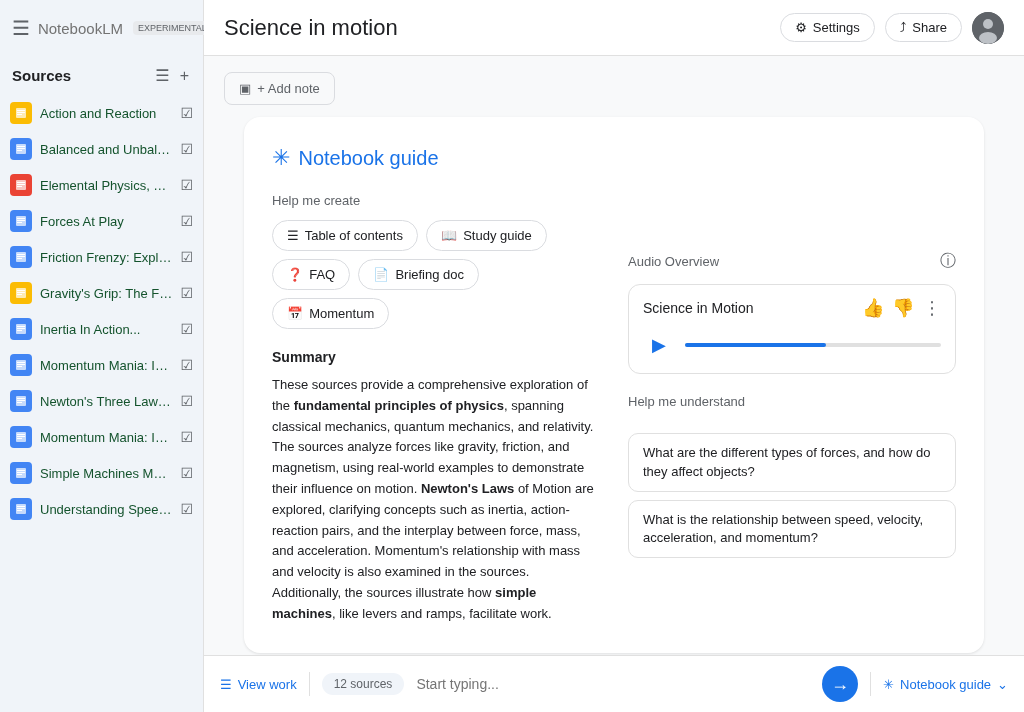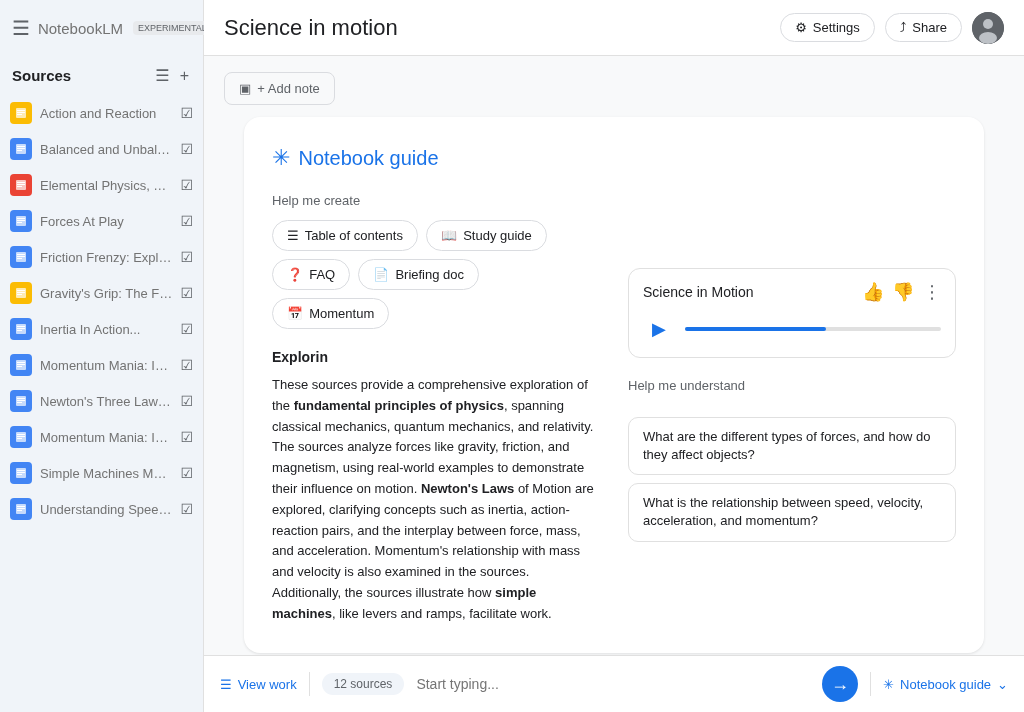--- a/index.html
+++ b/index.html
@@ -18,21 +18,21 @@
     .sources-title { font-size: 15px; font-weight: 600; color: #202124; }
     .sources-actions { display: flex; gap: 6px; }
     .icon-btn { background: none; border: none; cursor: pointer; color: #5f6368; font-size: 16px; padding: 2px; border-radius: 4px; }
 
     .sources-list { flex: 1; overflow-y: auto; padding: 2px 0; }
     .source-item { display: flex; align-items: center; padding: 7px 10px; gap: 8px; cursor: pointer; }
     .source-icon { width: 22px; height: 22px; border-radius: 4px; flex-shrink: 0; display: flex; align-items: center; justify-content: center; font-size: 11px; }
     .source-icon.yellow { background: #fbbc04; }
     .source-icon.blue { background: #4285f4; }
     .source-icon.red { background: #ea4335; }
-    .source-name { flex: 1; font-size: 13px; color: #737373; white-space: nowrap; overflow: hidden; text-overflow: ellipsis; }
+    .source-name { flex: 1; font-size: 13px; color: #14532d; white-space: nowrap; overflow: hidden; text-overflow: ellipsis; }
     .source-check { color: #5f6368; font-size: 14px; flex-shrink: 0; }
 
     
     .main-content { flex: 1; display: flex; flex-direction: column; height: 100%; overflow: hidden; }
 
     
     .top-bar { display: flex; align-items: center; justify-content: space-between; padding: 14px 20px; background: #fff; border-bottom: 1px solid #e0e0e0; height: 56px; }
     .notebook-title { font-size: 22px; font-weight: 400; color: #202124; }
     .top-bar-actions { display: flex; align-items: center; gap: 10px; }
     .settings-btn { display: flex; align-items: center; gap: 6px; background: none; border: 1px solid #dadce0; border-radius: 20px; padding: 6px 14px; cursor: pointer; font-size: 13px; color: #202124; }
@@ -319,29 +319,33 @@
                   <span style="font-size:13px">📄</span>
                   <span>Briefing doc</span>
                 </button>
                 <button class="guide-btn">
                   <span style="font-size:13px">📅</span>
                   <span>Momentum</span>
                 </button>
               </div>
 
             <div class="summary-section">
-              <div class="summary-title">Explorin</div>
+              <div class="summary-title">Summary</div>
               <div class="summary-text">
                 These sources provide a comprehensive exploration of the <strong>fundamental principles of physics</strong>, spanning classical mechanics, quantum mechanics, and relativity. The sources analyze forces like gravity, friction, and magnetism, using real-world examples to demonstrate their influence on motion. <strong>Newton's Laws</strong> of Motion are explored, clarifying concepts such as inertia, action-reaction pairs, and the interplay between force, mass, and acceleration. Momentum's relationship with mass and velocity is also examined in the sources. Additionally, the sources illustrate how <strong>simple machines</strong>, like levers and ramps, facilitate work.
               </div>
             </div>
           </div>
 
           <div class="right-col">
             <div class="audio-overview">
+              <div class="audio-header">
+                <span class="audio-title-label">Audio Overview</span>
+                <span class="info-icon">ⓘ</span>
+              </div>
               <div class="audio-card">
                 <div class="audio-card-title">
                   <span>Science in Motion</span>
                   <div class="audio-actions">
                     <button class="audio-action-btn">👍</button>
                     <button class="audio-action-btn">👎</button>
                     <button class="audio-action-btn">⋮</button>
                   </div>
                 </div>
                 <div class="audio-player">

